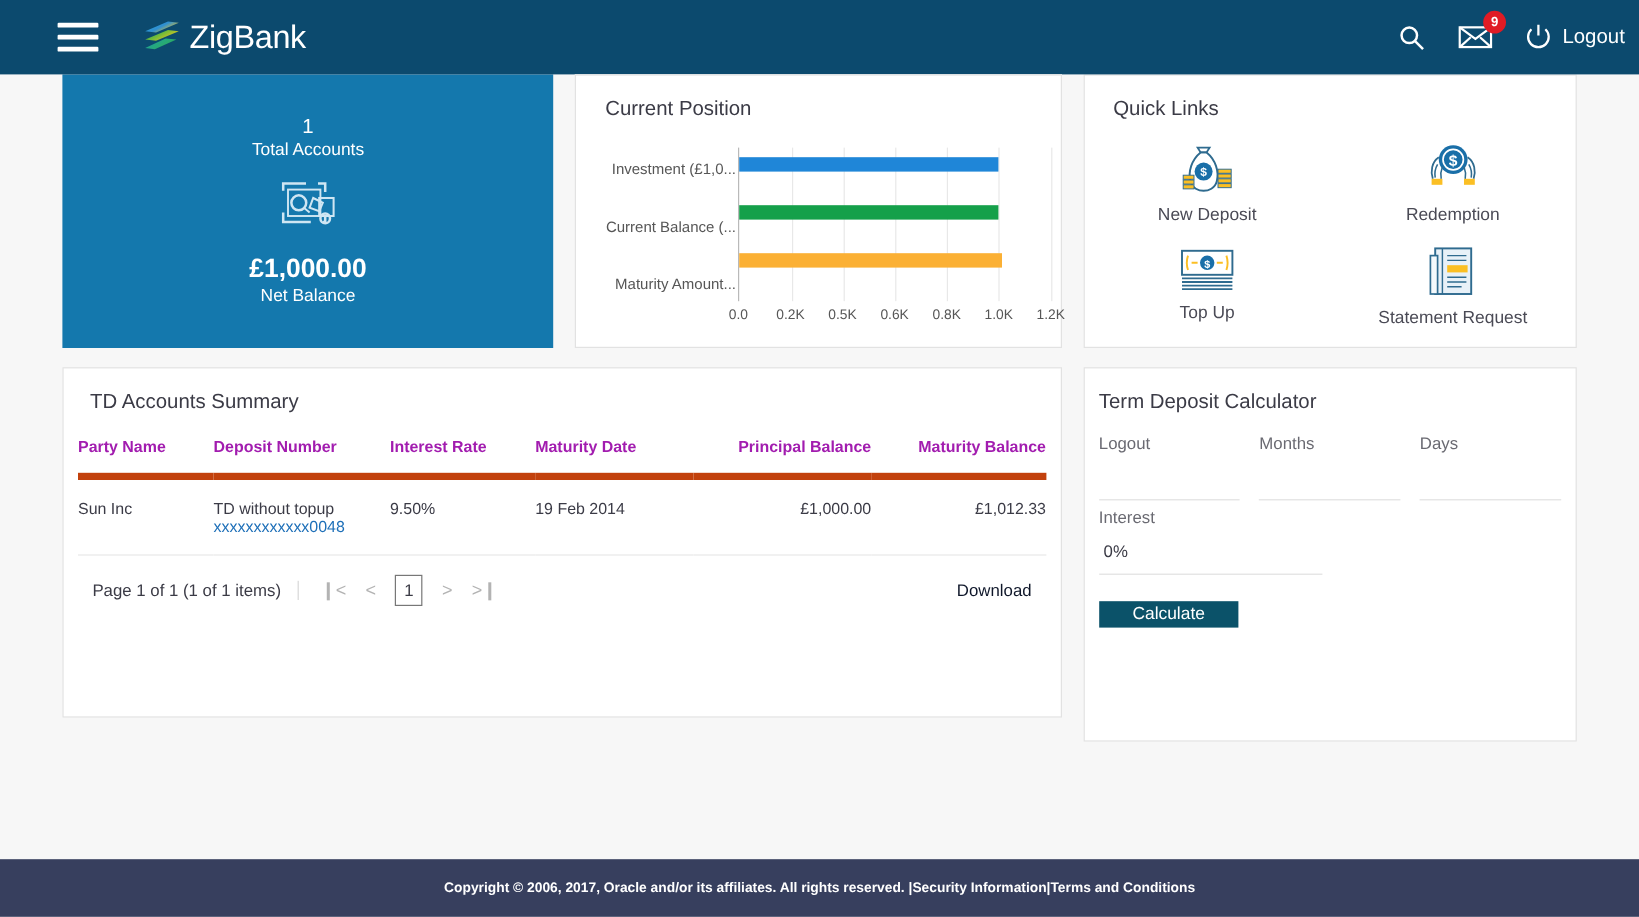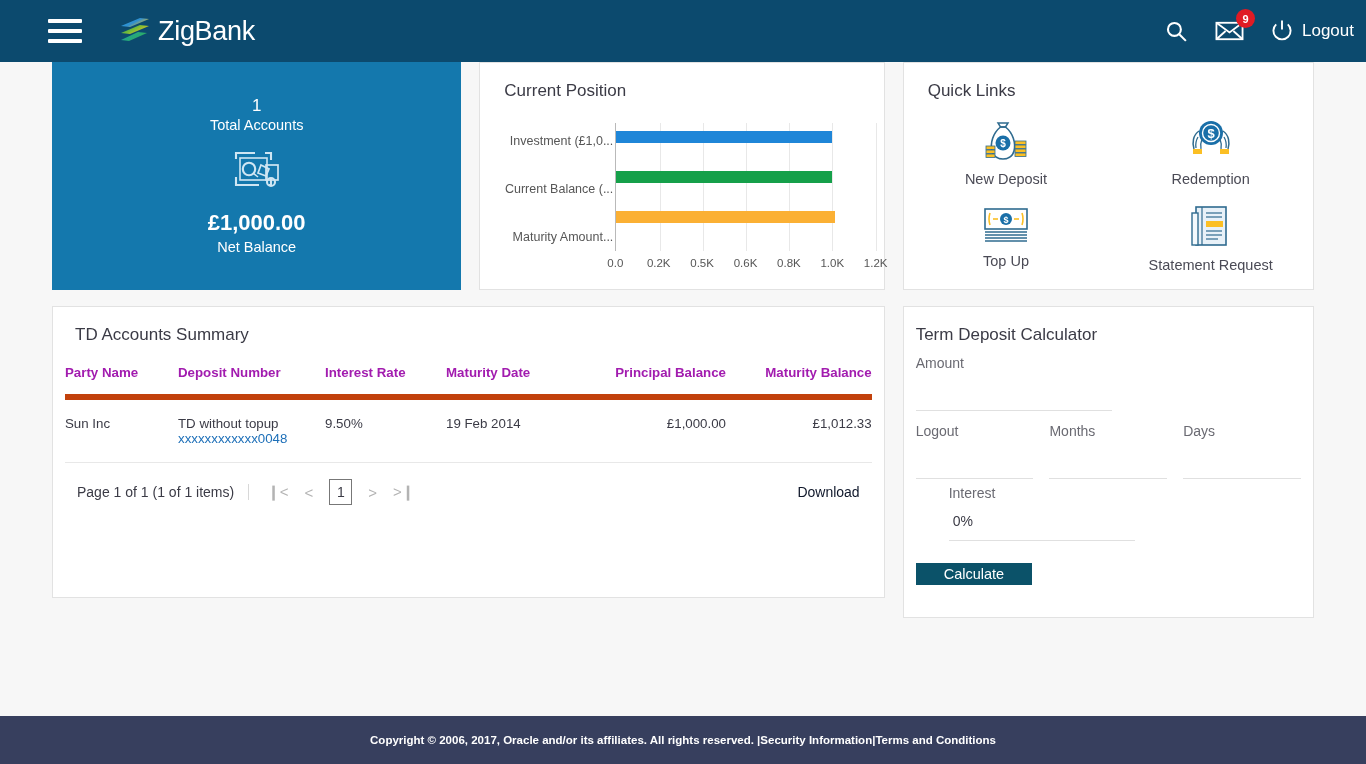--- a/index.html
+++ b/index.html
@@ -110,21 +110,21 @@
   .calc-title { font-size: 17px; color: #3b3b46; padding: 18px 0 0 12px; }
   .calc-body { padding: 4px 12px 0 12px; }
   .field { margin-top: 6px; }
   .field-label { font-size: 14px; color: #6a6a72; }
   .field-input { border: none; border-bottom: 1px solid #e0e0e0; width: 100%;
     height: 40px; font-size: 14px; color: #3b3b46; outline: none;
     font-family: "Liberation Sans", sans-serif; background: transparent; padding: 0 4px; }
   .ymd { display: flex; gap: 16px; margin-top: 12px; }
   .ymd .field { flex: 1; margin-top: 0; }
   .amount-wrap { width: 196px; }
-  .interest-wrap { width: 186px; margin-left: 33px; }
+  .interest-wrap { width: 186px; }
   .btn-calc {
     margin: 22px 0 0 0; background: #0b5269; color: #fff; border: none;
     font-size: 14.5px; padding: 3px 28px; cursor: pointer;
     font-family: "Liberation Sans", sans-serif;
   }
 
   
   .footer {
     position: absolute; left: 0; bottom: 0; width: 1366px; height: 48px;
     background: #373f5e; display: flex; align-items: center; justify-content: center;
@@ -367,24 +367,20 @@
             <span class="pg-arrow">&gt;❙</span>
           </span>
           <span class="download">Download</span>
         </div>
       </div>
     </div>
 
     <div class="card panel-calc">
       <div class="calc-title">Term Deposit Calculator</div>
       <div class="calc-body">
-        <div class="field amount-wrap">
-          <div class="field-label">Amount</div>
-          <input class="field-input" value="" style="">
-        </div>
         <div class="ymd">
           <div class="field">
             <div class="field-label">Logout</div>
             <input class="field-input" value="" style="">
           </div>
           <div class="field">
             <div class="field-label">Months</div>
             <input class="field-input" value="" style="">
           </div>
           <div class="field">

